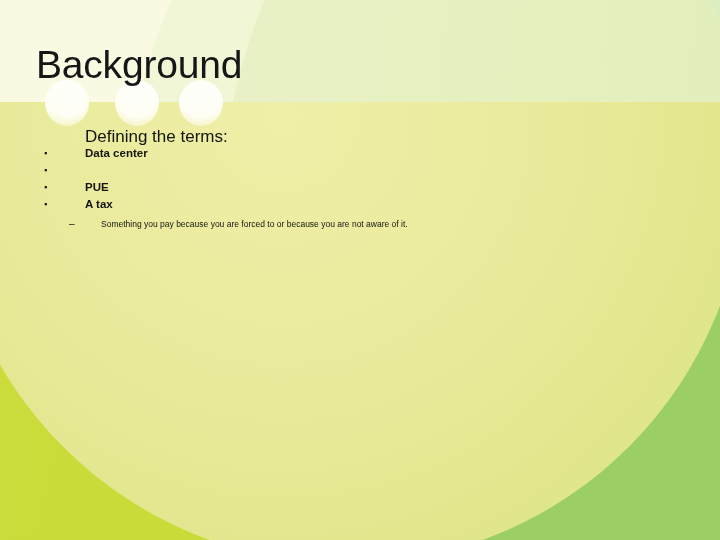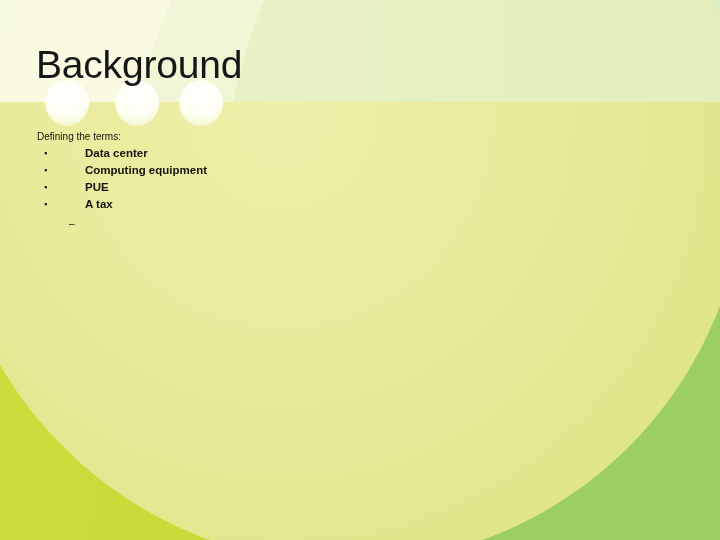--- a/index.html
+++ b/index.html
@@ -145,24 +145,25 @@
 
   #body-block {
     position: absolute;
     left: 37px;
     top: 128px;
     width: 650px;
     color: #1a1a1a;
   }
 
   .intro-line {
-    font-size: 10px;
+    font-size: 17px;
     line-height: 17px;
     font-weight: 400;
     color: #15150f;
+    margin-left: 48px;
   }
 
   .bullet-list {
     list-style: none;
     margin: 0;
     padding: 0;
   }
 
   .bullet-row {
     position: relative;
@@ -245,33 +246,33 @@
 
       <div class="bullet-list">
 
         <div class="bullet-row">
           <span class="bullet-marker">▪</span>
           <span class="bullet-text">Data center</span>
         </div>
 
         <div class="bullet-row">
           <span class="bullet-marker">▪</span>
-          <span class="bullet-text">Computing equipment</span>
         </div>
 
         <div class="bullet-row">
           <span class="bullet-marker">▪</span>
           <span class="bullet-text">PUE</span>
         </div>
 
         <div class="bullet-row">
           <span class="bullet-marker">▪</span>
           <span class="bullet-text">A tax</span>
         </div>
 
         <div class="sub-row">
           <span class="sub-marker">–</span>
+          <span class="sub-text">Something you pay because you are forced to or because you are not aware of it.</span>
         </div>
 
       </div>
     </div>
   </div>
 </div>
 
 </body></html>

